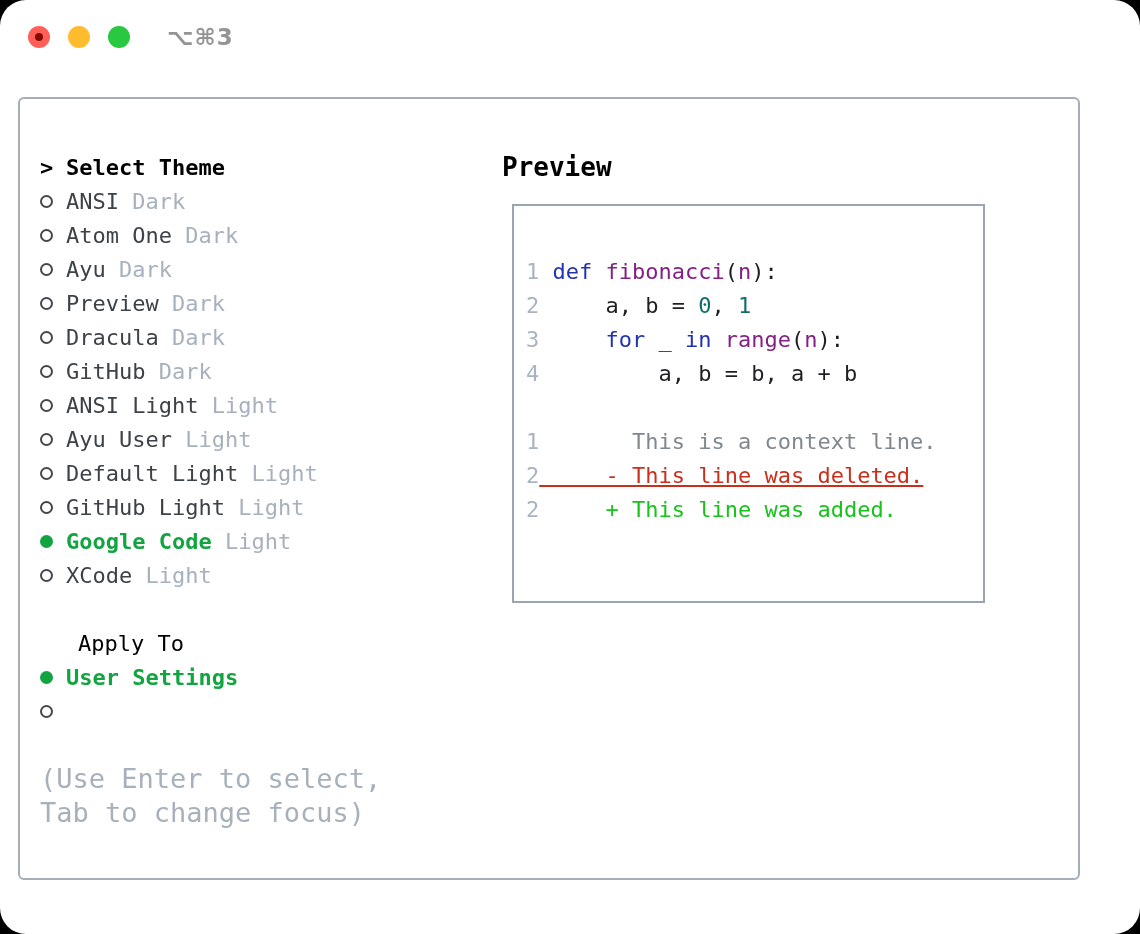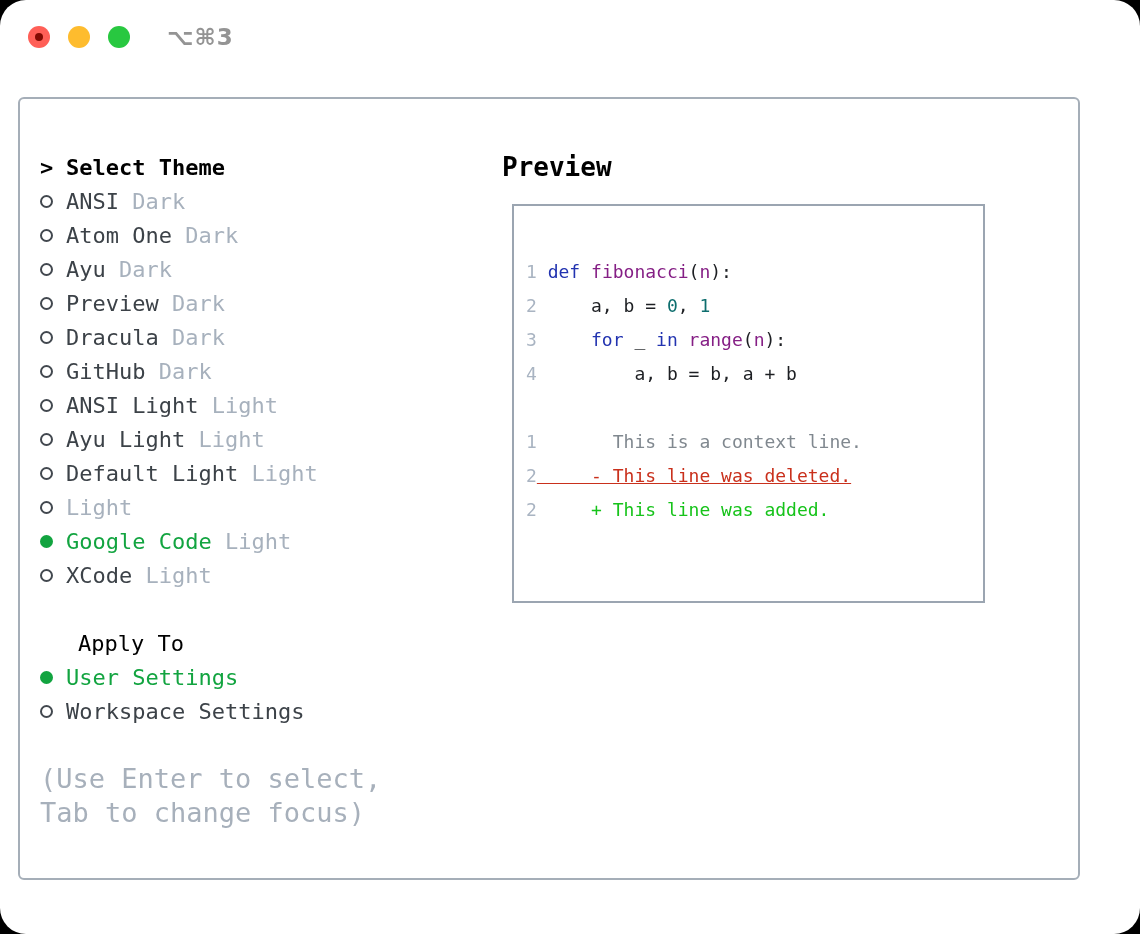--- a/index.html
+++ b/index.html
@@ -34,39 +34,39 @@
   
   .left-col{position:absolute;left:20px;top:51px;width:410px;}
   .row{display:flex;align-items:center;height:34px;font-size:22px;color:var(--text-primary,#3c4248);}
   .bullet-slot{width:26px;flex:0 0 26px;display:flex;align-items:center;}
   .bullet{width:13px;height:13px;border-radius:50%;box-sizing:border-box;
     border:2px solid var(--bullet-outline,#42484f);}
   .bullet.sel{background:var(--accent-green,#12a440);border-color:var(--accent-green,#12a440);}
   .prompt{font-weight:700;color:var(--header-black,#000);font-size:22px;}
   .hdr{font-weight:700;color:var(--header-black,#000);}
   .item-name{white-space:pre;}
-  .item-name.sel{color:var(--accent-green,#12a440);}
+  .item-name.sel{color:var(--accent-green,#12a440);font-weight:bold;}
   .item-tag{color:var(--text-tag,#a7b1bd);white-space:pre;}
   .apply-hdr{height:34px;display:flex;align-items:center;margin-left:38px;
     font-size:22px;color:var(--header-black,#000);}
   .spacer{height:34px;}
   .hint{
     width:400px;font-size:27px;line-height:34px;color:var(--text-hint,#a7b0bb);
     word-break:normal;
   }
   
   .right-col{position:absolute;left:482px;top:51px;}
   .preview-hdr{height:34px;display:flex;align-items:center;font-size:26px;
     font-weight:700;color:var(--header-black,#000);}
   .preview-box{
     margin-left:10px;margin-top:20px;width:473px;height:399px;
     border:2px solid var(--preview-border,#9ba5b1);background:#fff;
     box-sizing:border-box;padding:49px 0 0 12px;overflow:hidden;
   }
-  .pline{white-space:pre;font-size:18px;line-height:34px;height:34px;color:var(--code-plain,#1d1f23);}
+  .pline{white-space:pre;font-size:22px;line-height:34px;height:34px;color:var(--code-plain,#1d1f23);}
   .lineno{color:var(--line-number,#a9b4c2);}
   .tok-kw{color:var(--keyword,#2233b0);}
   .tok-fn{color:var(--function-name,#851f85);}
   .tok-num{color:var(--number-literal,#0e6e6e);}
   .tok-plain{color:var(--code-plain,#1d1f23);}
   .diff-ctx{color:var(--diff-context,#80888f);text-align:center;}
   .diff-del{color:var(--diff-deleted,#c9301c);text-decoration:underline;}
   .diff-add{color:var(--diff-added,#16c31a);}
 </style>
 </head>
@@ -138,34 +138,35 @@
             <span class="bullet-slot">
               <span class="bullet"></span>
             </span>
             <span class="item-name">ANSI Light </span>
             <span class="item-tag">Light</span>
           </div>
           <div class="row">
             <span class="bullet-slot">
               <span class="bullet"></span>
             </span>
-            <span class="item-name">Ayu Light </span>
+            <span class="item-name">Ayu User </span>
             <span class="item-tag">Light</span>
           </div>
           <div class="row">
             <span class="bullet-slot">
               <span class="bullet"></span>
             </span>
             <span class="item-name">Default Light </span>
             <span class="item-tag">Light</span>
           </div>
           <div class="row">
             <span class="bullet-slot">
               <span class="bullet"></span>
             </span>
+            <span class="item-name">GitHub Light </span>
             <span class="item-tag">Light</span>
           </div>
           <div class="row">
             <span class="bullet-slot">
               <span class="bullet sel"></span>
             </span>
             <span class="item-name sel">Google Code </span>
             <span class="item-tag">Light</span>
           </div>
           <div class="row">
@@ -185,21 +186,20 @@
           <div class="row">
             <span class="bullet-slot">
               <span class="bullet sel"></span>
             </span>
             <span class="item-name sel">User Settings</span>
           </div>
           <div class="row">
             <span class="bullet-slot">
               <span class="bullet"></span>
             </span>
-            <span class="item-name">Workspace Settings</span>
           </div>
         </div>
 
       <div class="spacer"></div>
 
       <div class="hint">(Use Enter to select, Tab to change focus)</div>
     </div>
 
     <div class="right-col">
       <div class="preview-hdr">Preview</div>

